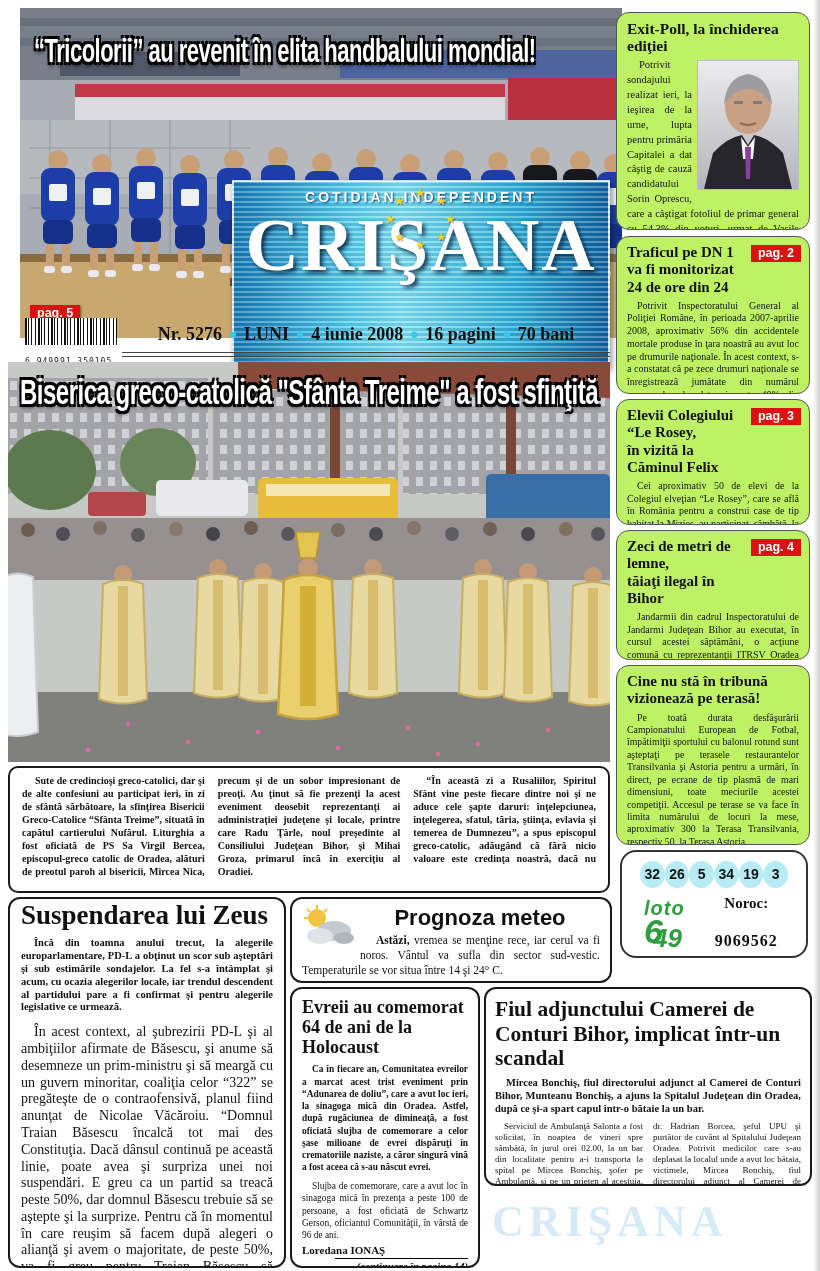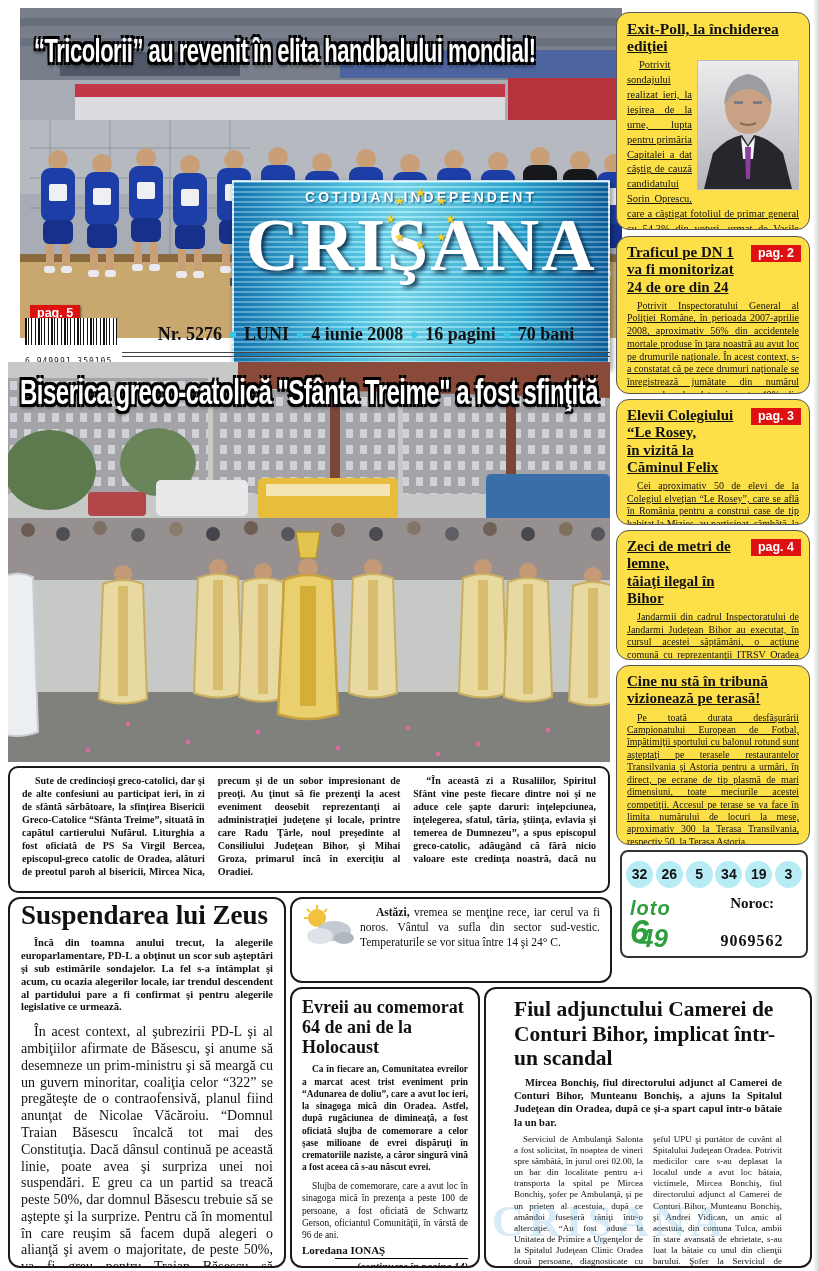--- a/index.html
+++ b/index.html
@@ -51,21 +51,21 @@
         text-shadow:-2px -2px 0 #000,2px -2px 0 #000,-2px 2px 0 #000,2px 2px 0 #000,0 3px 3px rgba(0,0,0,.55);}
   .main-text-box{position:absolute;left:8px;top:766px;width:602px;height:127px;
         border:2px solid #1a1a1a;border-radius:10px;padding:6px 12px;box-sizing:border-box;
         column-count:3;column-gap:13px;overflow:hidden;}
   .main-text-box p{margin:0;font-weight:bold;font-size:10px;line-height:1.3;
         text-align:justify;text-indent:13px;}
   
   .nbox{position:absolute;border:2px solid #1a1a1a;border-radius:12px;
         padding:0 11px;box-sizing:border-box;overflow:hidden;background:#fff;}
   .sbox{position:absolute;border:1.5px solid #555;border-radius:13px;
-        padding:7px 10px;box-sizing:border-box;overflow:hidden;background:#fde047;text-decoration:underline;}
+        padding:7px 10px;box-sizing:border-box;overflow:hidden;background:#bef264;}
   .sb-head{position:relative;font-weight:bold;font-size:15px;line-height:1.15;padding-right:50px;}
   .sb-head.nobadge{padding-right:0;}
   .sb-badge{position:absolute;right:-2px;top:1px;}
   .sb-body{margin-top:4px;font-size:10px;line-height:1.27;text-align:justify;text-indent:10px;}
   
   .zeus-title{font-weight:bold;font-size:27px;line-height:1.05;margin:2px 0 8px;}
   .zeus-lead{font-weight:bold;font-size:10.5px;line-height:1.22;text-align:justify;text-indent:13px;margin:0;}
   .zeus-body{font-size:14px;line-height:1.2;text-align:justify;text-indent:13px;margin:10px 0 0;}
   .author-line{font-weight:bold;font-size:12px;text-align:left;margin-top:3px;}
   .cont-line{font-weight:bold;font-style:italic;font-size:11.5px;text-align:right;
@@ -87,21 +87,21 @@
   .scan-body p{margin:0;text-indent:9px;}
   .watermark{position:absolute;left:492px;top:1196px;font-weight:bold;font-size:44px;
         letter-spacing:5px;color:rgba(120,190,225,.30);font-family:"Liberation Serif",serif;
         pointer-events:none;}
   
   .ep-title{font-weight:bold;font-size:15.5px;line-height:1.1;margin:0 0 4px;}
   .ep-photo{float:right;width:100px;height:128px;margin:2px 0 3px 5px;border:1px solid #bbb;}
   .ep-body{font-size:10.5px;line-height:1.42;text-align:justify;text-indent:12px;margin:0;}
   
   .loto-box{position:absolute;left:620px;top:850px;width:188px;height:108px;
-        border:2px solid #333;border-radius:8px;box-sizing:border-box;padding:9px 4px 6px;background:#fff;}
+        border:2px solid #333;border-radius:16px;box-sizing:border-box;padding:9px 18px 6px;background:#fff;}
   .loto-row{display:flex;justify-content:space-between;}
   .loto-ball{width:27px;height:27px;border-radius:50%;background:#b7ecf5;
         text-align:center;line-height:27px;font-family:"Liberation Sans",sans-serif;
         font-weight:bold;font-size:14px;color:#111;}
   .loto-bottom{display:flex;margin-top:7px;align-items:center;}
   .loto-logo{width:42%;line-height:.85;font-family:"Liberation Sans",sans-serif;
         font-style:italic;font-weight:bold;color:#2f9e3f;padding-left:4px;}
   .loto-word{display:block;font-size:20px;letter-spacing:1px;}
   .loto-6{font-size:34px;}
   .loto-49{font-size:26px;margin-left:-10px;position:relative;top:4px;}
@@ -384,32 +384,33 @@
       <g stroke="#f2c23e" stroke-width="2">
         <line x1="15" y1="0" x2="15" y2="4"></line>
           <line x1="2" y1="13" x2="6" y2="13"></line>
         <line x1="5" y1="4" x2="8" y2="7"></line>
           <line x1="25" y1="4" x2="22" y2="7"></line>
       </g>
       <ellipse cx="32" cy="26" rx="17" ry="10" fill="#c3cad1"></ellipse>
       <ellipse cx="18" cy="31" rx="13" ry="8" fill="#dde3e8"></ellipse>
       <ellipse cx="42" cy="33" rx="10" ry="6" fill="#aeb7c0"></ellipse>
     </svg>
+    <div class="weather-title">Prognoza meteo</div>
     <p class="weather-body"><b>Astăzi,</b><span> vremea se menţine rece, iar cerul va fi noros. Vântul va sufla din sector sud-vestic. Temperaturile se vor situa între 14 şi 24° C.</span></p>
   </div>
 
   <div class="nbox" style="left:290px;top:987px;width:190px;height:281px;padding:8px 10px;">
     <div class="holo-title">Evreii au comemorat 64 de ani de la Holocaust</div>
     <p class="holo-lead">Ca în fiecare an, Comunitatea evreilor a marcat acest trist eveniment prin “Adunarea de doliu”, care a avut loc ieri, la sinagoga mică din Oradea. Astfel, după rugăciunea de dimineaţă, a fost oficiată slujba de comemorare a celor şase milioane de evrei dispăruţi în crematoriile naziste, a căror singură vină a fost aceea că s-au născut evrei.</p>
     <p class="holo-body">Slujba de comemorare, care a avut loc în sinagoga mică în prezenţa a peste 100 de persoane, a fost oficiată de Schwartz Gerson, oficiantul Comunităţii, în vârstă de 96 de ani.</p>
     <div class="author-line" style="font-size:11px;">Loredana IONAŞ</div>
     <div class="cont-line" style="font-size:10.5px;width:80%;">(continuare în pagina 14)</div>
   </div>
 
-  <div class="nbox" style="left:484px;top:987px;width:328px;height:281px;padding:8px 28px;">
+  <div class="nbox" style="left:484px;top:987px;width:328px;height:199px;padding:8px 9px;">
     <div class="scan-title">Fiul adjunctului Camerei de Conturi Bihor, implicat într-un scandal</div>
     <p class="scan-lead">Mircea Bonchiş, fiul directorului adjunct al Camerei de Conturi Bihor, Munteanu Bonchiş, a ajuns la Spitalul Judeţean din Oradea, după ce şi-a spart capul într-o bătaie la un bar.</p>
     <div class="scan-body">
       <p><span>Serviciul de Ambulanţă Salonta a fost solicitat, în noaptea de vineri spre sâmbătă, în jurul orei 02.00, la un bar din localitate pentru a-i transporta la spital pe Mircea Bonchiş, şofer pe Ambulanţă, şi pe un prieten al acestuia, după ce amândoi fuseseră răniţi într-o altercaţie. “Au fost aduse la Unitatea de Primire a Urgenţelor de la Spitalul Judeţean Clinic Oradea două persoane, diagnosticate cu traumatism cranio-cerebral prin agresiune. După ce li s-a acordat primul ajutor, cei doi au plecat, refuzând internarea”, a declarat, sâmbătă, corespondentului MEDIAFAX, dr. Hadrian Borcea, şeful UPU şi purtător de cuvânt al Spitalului Judeţean Oradea. Potrivit medicilor care s-au deplasat la localul unde a avut loc bătaia, victimele, Mircea Bonchiş, fiul directorului adjunct al Camerei de Conturi Bihor, Munteanu Bonchiş, şi Andrei Vidican, un amic al acestuia, din comuna Tulca, ambii în stare avansată de ebrietate, s-au luat la bătaie cu unul din clienţii barului. Şofer la Serviciul de Ambulanţă Salonta, Mircea Bonchiş a fost amendat în mai multe rânduri de poliţişti pentru tulburarea liniştii publice şi distrugeri.</span> </p>
     </div>
   </div>
   <div class="watermark">CRIŞANA</div>
 
   <div class="page-edge"></div>
 </div>

